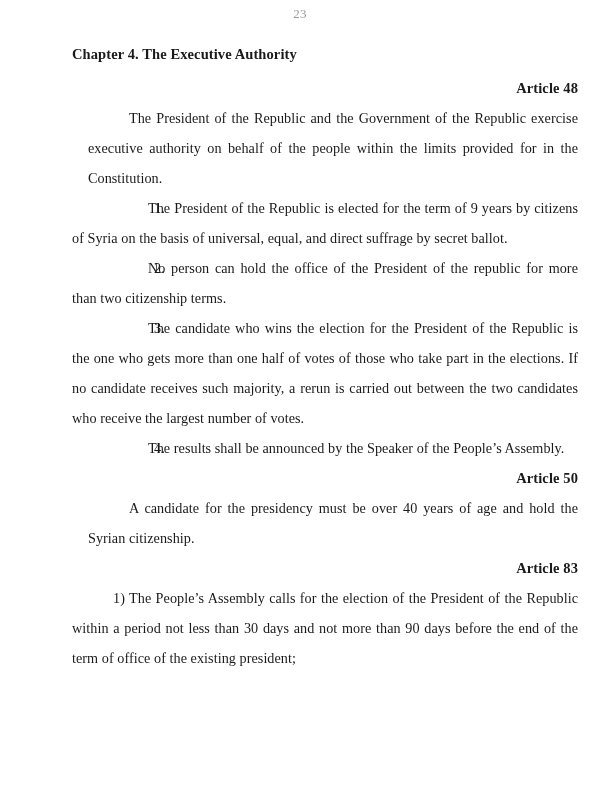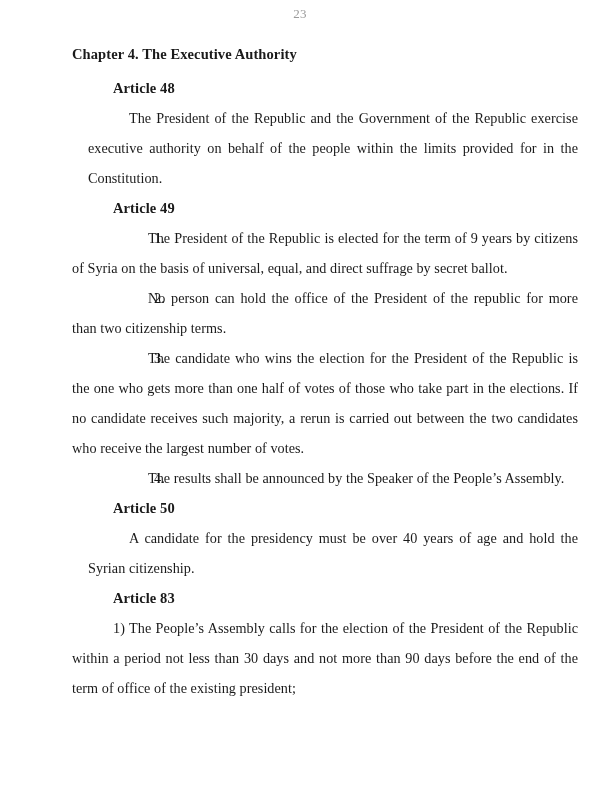--- a/index.html
+++ b/index.html
@@ -54,20 +54,21 @@
     letter-spacing: 0.1px;
   }
 
   .article-heading {
     font-size: 14.5px;
     font-weight: bold;
     line-height: 30px;
     margin: 0;
     padding-left: 41px;
     letter-spacing: 0.1px;
+    text-align: right;
   }
 
   p.body-para {
     font-size: 14.2px;
     line-height: 30px;
     margin: 0;
     text-align: justify;
     text-justify: inter-word;
     letter-spacing: 0.05px;
   }
@@ -103,21 +104,20 @@
 
   <div class="page-number">23</div>
 
   <div class="content">
 
     <h1 class="chapter-title">Chapter 4. The Executive Authority</h1>
 
     <h2 class="article-heading">Article 48</h2>
     <p class="body-para indent last-line-left">The President of the Republic and the Government of the Republic exercise executive authority on behalf of the people within the limits provided for in the Constitution.</p>
 
-    <h2 class="article-heading">Article 49</h2>
 
     <p class="body-para numbered last-line-left"><span class="num">1.</span><span>The President of the Republic is elected for the term of 9 years by citizens of Syria on the basis of universal, equal, and direct suffrage by secret ballot.</span></p>
 
     <p class="body-para numbered last-line-left"><span class="num">2.</span><span>No person can hold the office of the President of the republic for more than two citizenship terms.</span></p>
 
     <p class="body-para numbered last-line-left"><span class="num">3.</span><span>The candidate who wins the election for the President of the Republic is the one who gets more than one half of votes of those who take part in the elections. If no candidate receives such majority, a rerun is carried out between the two candidates who receive the largest number of votes.</span></p>
 
     <p class="body-para numbered last-line-left"><span class="num">4.</span><span>The results shall be announced by the Speaker of the People’s Assembly.</span></p>
 
 

